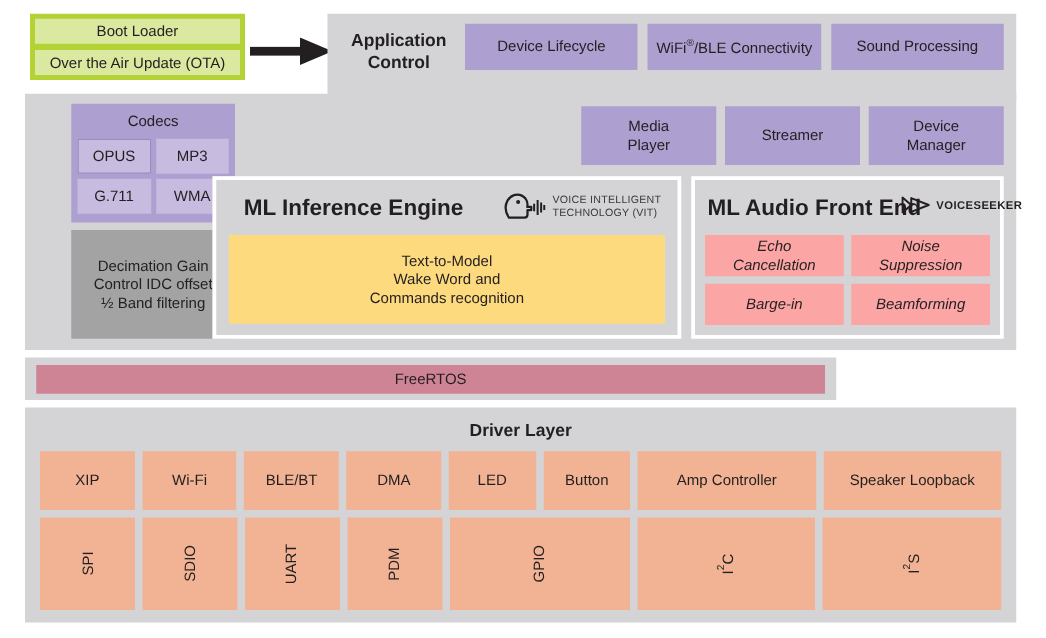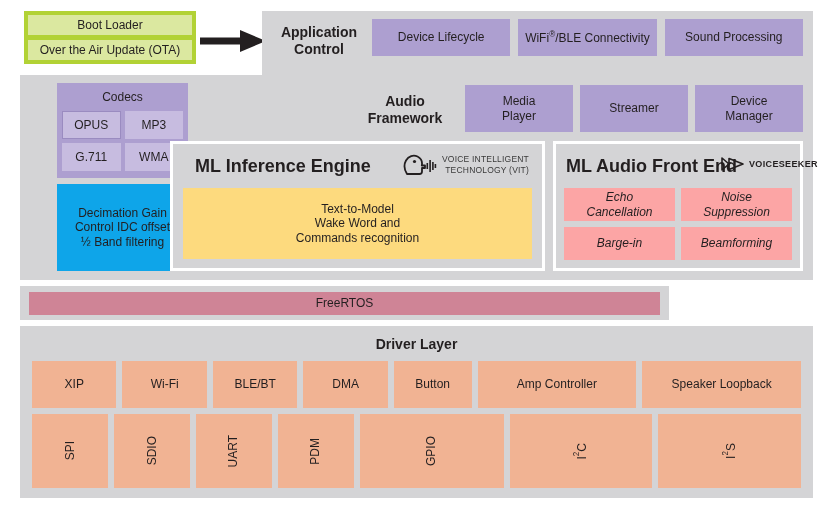--- a/index.html
+++ b/index.html
@@ -40,32 +40,32 @@
   
   .mid{position:absolute;left:20px;top:75px;width:793px;height:205px;}
 
   
   .codec-wrap{position:absolute;left:9px;top:8px;width:131px;height:188px;padding-left:28px;}
   .codecs{height:95px;background:#ad9fd0;padding:5px;box-sizing:border-box;}
   .codecs-title{height:19px;}
   .codec-grid{display:flex;flex-wrap:wrap;gap:4px;margin-top:4px;}
   .codec-cell{width:calc(50% - 2px);height:28px;background:#c7bce0;box-sizing:border-box;}
   .codec-cell.bordered{border:1px solid #9a8bc0;}
-  .decim{margin-top:6px;height:87px;background:#0ea5e9;}
+  .decim{margin-top:6px;height:87px;background:#a3a3a3;}
 
   
   .af-title{position:absolute;left:330px;top:18px;width:110px;}
   .af-boxes{position:absolute;left:445px;top:10px;width:338px;height:47px;display:flex;gap:7px;}
   .af-boxes > div{flex:1;}
 
   
   .mlie{position:absolute;left:150px;top:66px;width:375px;height:130px;
         background:#d4d4d6;border:3px solid #ffffff;box-sizing:border-box;}
   .mlie-title{position:absolute;left:22px;top:12px;}
-  .vit{position:absolute;left:230px;top:8px;display:flex;align-items:center;gap:5px;text-align:right;}
+  .vit{position:absolute;left:230px;top:8px;display:flex;align-items:center;gap:5px;}
   .vit-txt{font-size:8.5px;line-height:1.25;color:#3a3a3a;letter-spacing:.2px;}
   .mlie-body{position:absolute;left:10px;top:44px;right:10px;bottom:9px;background:#fdda7e;}
 
   
   .mlafe{position:absolute;left:533px;top:66px;width:250px;height:130px;
          background:#d4d4d6;border:3px solid #ffffff;box-sizing:border-box;}
   .mlafe-title{position:absolute;left:10px;top:12px;}
   .vs{position:absolute;left:165px;top:13px;display:flex;align-items:center;gap:4px;}
   .vs-txt{font-size:9px;font-weight:bold;letter-spacing:.35px;}
   .mlafe-grid{position:absolute;left:8px;top:44px;right:8px;bottom:8px;
@@ -146,24 +146,20 @@
       </div>
       <div class="decim center lbl">
         <div>
           <span>Decimation Gain</span><br>
           <span>Control IDC offset</span><br>
           <span>½ Band filtering</span>
         </div>
       </div>
     </div>
 
-    <div class="af-title hdr">
-      <span>Audio</span><br>
-      <span>Framework</span>
-    </div>
 
     <div class="af-boxes">
       <div class="purple-dark center lbl">
         <div><span>Media</span><br><span>Player</span></div>
       </div>
       <div class="purple-dark center lbl">
         <div><span>Streamer</span></div>
       </div>
       <div class="purple-dark center lbl">
         <div><span>Device</span><br><span>Manager</span></div>
@@ -243,20 +239,23 @@
       <div class="salmon center lbl" style="flex:1.00">
         <span>Wi-Fi</span>
       </div>
       <div class="salmon center lbl" style="flex:1.00">
         <span>BLE/BT</span>
       </div>
       <div class="salmon center lbl" style="flex:1.00">
         <span>DMA</span>
       </div>
       <div class="salmon center lbl" style="flex:0.92">
+        <span>LED</span>
+      </div>
+      <div class="salmon center lbl" style="flex:0.92">
         <span>Button</span>
       </div>
       <div class="salmon center lbl" style="flex:1.88">
         <span>Amp Controller</span>
       </div>
       <div class="salmon center lbl" style="flex:1.88">
         <span>Speaker Loopback</span>
       </div>
     </div>
 

